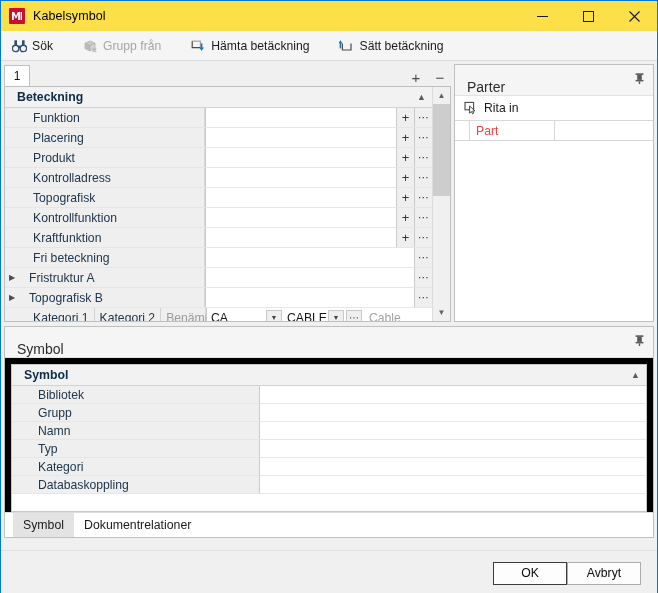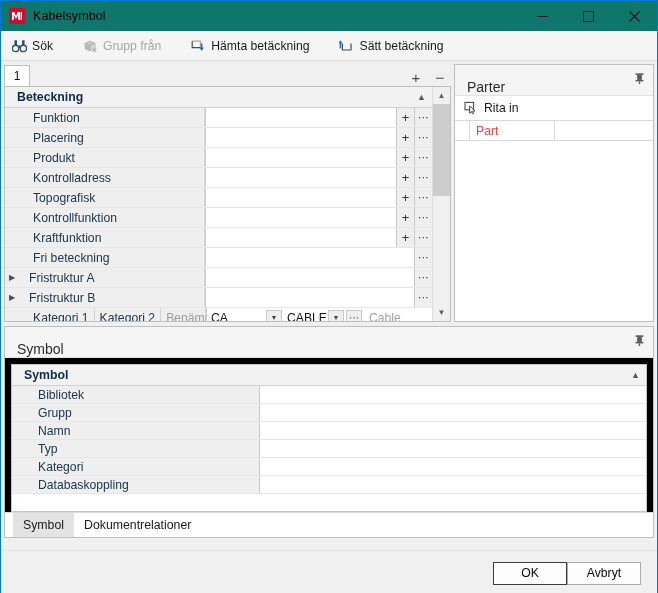--- a/index.html
+++ b/index.html
@@ -16,21 +16,21 @@
   .window {
     position: absolute; inset: 0;
     border: 1px solid #0078d7;
     box-sizing: border-box;
     background: #f0f0f0;
     display: flex; flex-direction: column;
   }
   
   .titlebar {
     height: 30px; min-height: 30px;
-    background: #0f766e;
+    background: #fde047;
     display: flex; align-items: center;
     position: relative;
   }
   .app-icon {
     width: 16px; height: 16px;
     margin-left: 8px; margin-right: 8px;
     background: #c8102e;
     position: relative;
     border-radius: 1px;
     display: flex; align-items: center; justify-content: center;
@@ -507,21 +507,21 @@
                 <div class="expander">▶</div>
                 <div class="lbl narrow">Fristruktur A</div>
                 <div class="val">
                   <div class="field"></div>
                   <div class="sq-btn dots">⋯</div>
                 </div>
               </div>
 
               <div class="row">
                 <div class="expander">▶</div>
-                <div class="lbl narrow">Fristruktur B</div>
+                <div class="lbl narrow">Topografisk B</div>
                 <div class="val">
                   <div class="field"></div>
                   <div class="sq-btn dots">⋯</div>
                 </div>
               </div>
 
               <div class="row kat">
                 <div class="expander"></div>
                 <div class="kat-cells">
                   <div class="kat-cell first">Kategori 1</div>

